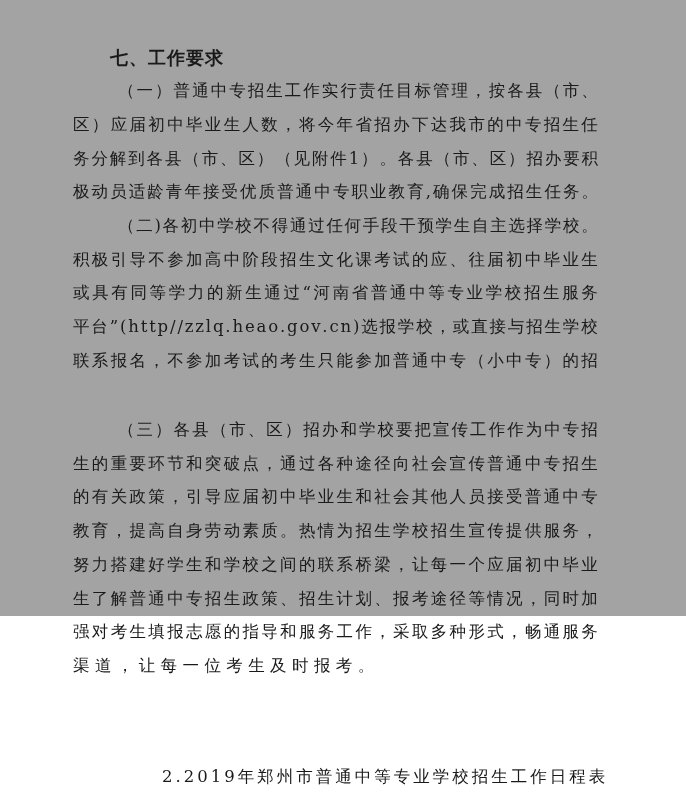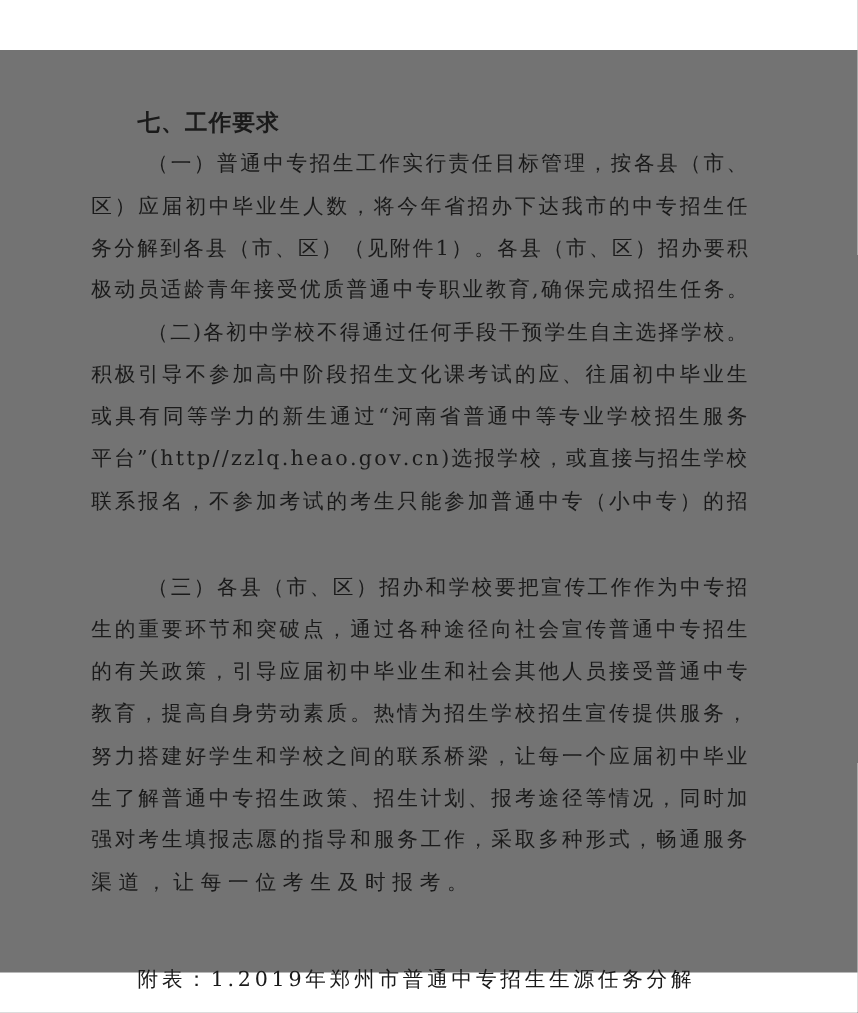--- a/index.html
+++ b/index.html
@@ -1,18 +1,18 @@
 <!DOCTYPE html>
 <html><head>
 <meta charset="utf-8">
 <style>
   html, body { margin: 0; padding: 0; background: #ffffff; }
   body { width: 686px; height: 810px; position: relative; overflow: hidden;
          font-family: "DejaVu Serif", "Liberation Serif", serif; color: #1a1a1a; }
-  .page { position: absolute; left: 0; top: 0; width: 686px; height: 738px; background: #737373; margin-top: 40px; }
+  .page { position: absolute; left: 0; top: 0; width: 686px; height: 616px; background: #a3a3a3; }
   .heading { position: absolute; left: 110px; top: 46px; font-size: 18px; font-weight: bold;
              font-family: "DejaVu Sans", "Liberation Sans", sans-serif; letter-spacing: 1px; white-space: nowrap; }
   .line { position: absolute; font-size: 16.5px; line-height: 22px; white-space: nowrap;
           text-align: justify; text-align-last: justify; }
   .full { left: 73px; width: 525px; }
   .indent { left: 118px; width: 480px; }
   .last { text-align-last: left; letter-spacing: 5.4px; }
   .attach { position: absolute; font-size: 16.5px; line-height: 22px; white-space: nowrap; letter-spacing: 3px; }
 </style>
 </head>
@@ -507,16 +507,16 @@
       <span>形</span>
       <span>式</span>
       <span>，</span>
       <span>畅</span>
       <span>通</span>
       <span>服</span>
       <span>务</span>
     </div>
   <div class="line full last" style="top:655px;">渠道，让每一位考生及时报考。</div>
 
-  <div class="attach" style="left:110px; top:733px;">
-    <span>附表：</span><span>1.2019年郑州市普通中专招生生源任务分解</span>
+  <div class="attach" style="left:162px; top:766px;">
+    <span>2.2019年郑州市普通中等专业学校招生工作日程表</span>
   </div>
 </div>
 
 </body></html>

